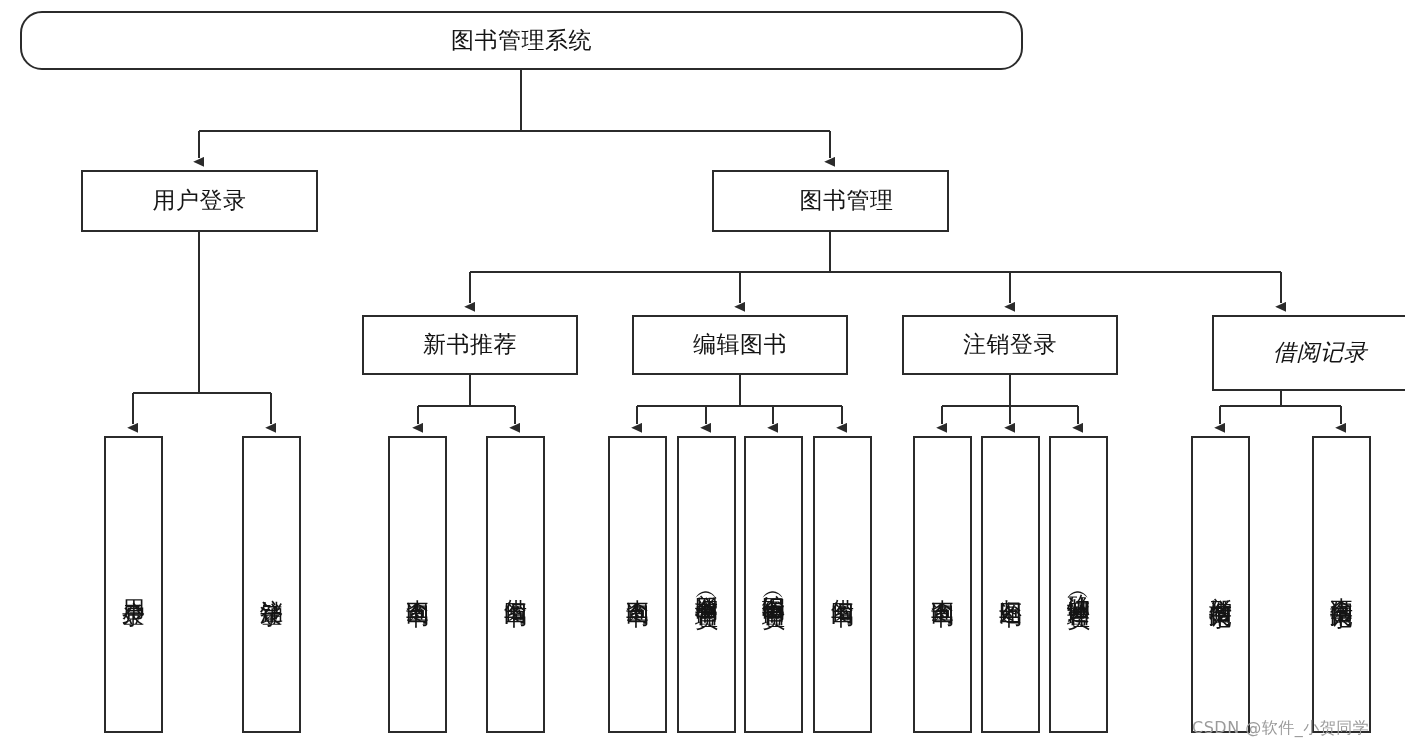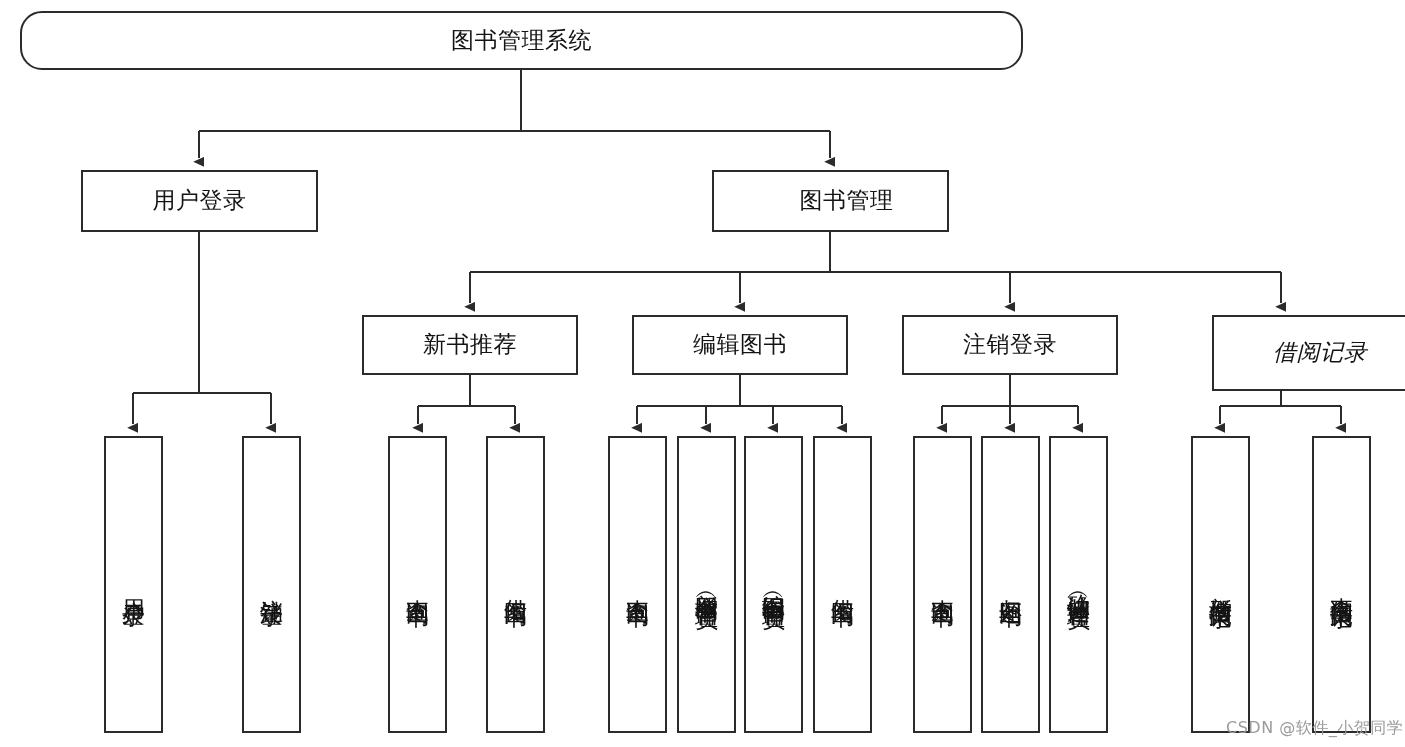--- a/index.html
+++ b/index.html
@@ -184,15 +184,15 @@
     <span class="label">确认归还（管理员）</span>
   </div>
 
   <div class="node vert" style="left:1191px; top:436px; width:59px; height:297px;">
     <span class="label">新增借阅记录</span>
   </div>
   <div class="node vert" style="left:1312px; top:436px; width:59px; height:297px;">
     <span class="label">查询借阅记录</span>
   </div>
 
-  <div class="watermark" style="left:1192px; top:718px;padding-left:34px;">CSDN @软件_小贺同学</div>
+  <div class="watermark" style="left:1192px; top:718px;">CSDN @软件_小贺同学</div>
 
 </div>
 
 </body></html>

